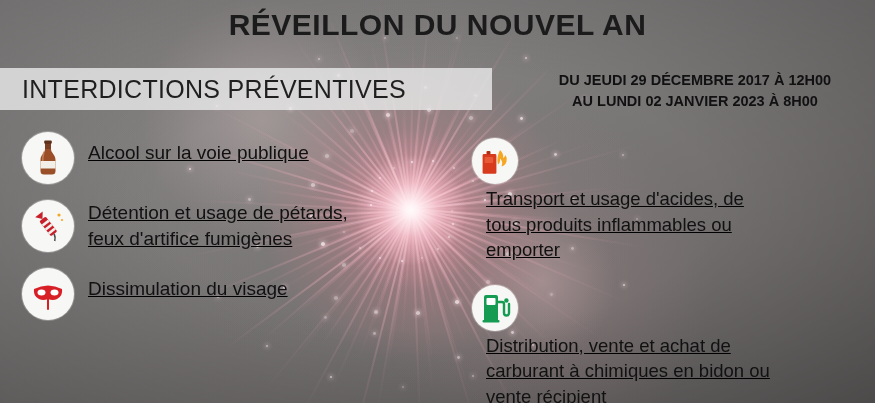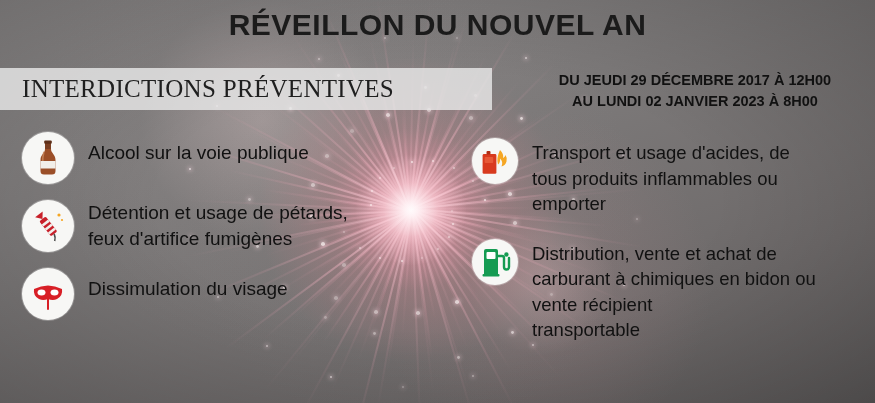--- a/index.html
+++ b/index.html
@@ -82,21 +82,20 @@
 
   .subtitle-band {
     position: absolute;
     top: 68px;
     left: 0;
     width: 492px;
     height: 42px;
     background: rgba(232,232,232,0.82);
     display: flex;
     align-items: center;
-    font-family: Liberation Serif, serif;
   }
   .subtitle-text {
     padding-left: 22px;
     font-size: 25px;
     color: #1f1f1f;
     letter-spacing: 0.3px;
   }
 
   .dates {
     position: absolute;
@@ -120,41 +119,42 @@
     position: absolute;
     left: 472px;
     top: 138px;
     width: 390px;
   }
 
   .item {
     display: flex;
     align-items: flex-start;
     margin-bottom: 16px;
+    text-decoration: underline;
   }
   .badge {
     flex: 0 0 auto;
     width: 52px;
     height: 52px;
     border-radius: 50%;
     background: #f7f7f5;
     display: flex;
     align-items: center;
     justify-content: center;
     box-shadow: 0 0 0 1px rgba(255,255,255,0.25);
   }
   .badge.small { width: 46px; height: 46px; }
   .item-text {
     margin-left: 14px;
     font-size: 19px;
     color: #111;
     line-height: 1.38;
     padding-top: 8px;
   }
-  .col-right .item { margin-bottom: 22px; }
+  .col-right .item { margin-bottom: 22px; flex-direction: column; }
   .col-right .item-text { font-size: 18.5px; padding-top: 2px; }
   .col-left .item.two-line .item-text { padding-top: 0px; }
 </style>
 </head>
 <body>
 
 <div class="poster">
 
   <div class="bg"></div>
   <div class="rays" id="rays">

